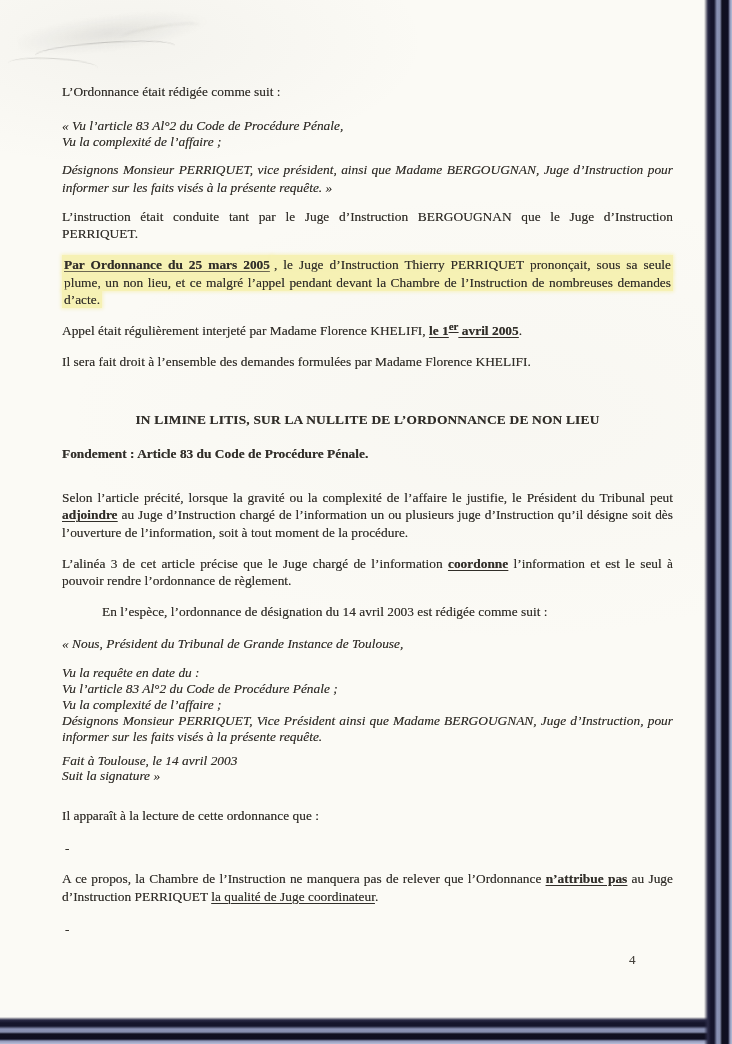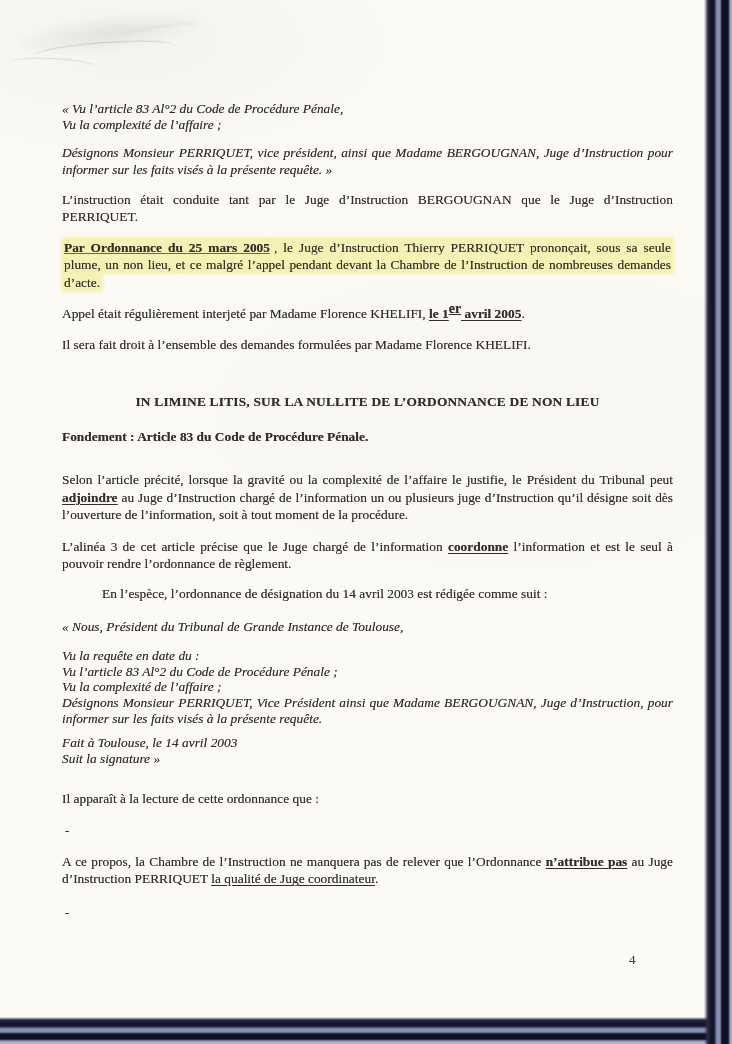--- a/index.html
+++ b/index.html
@@ -70,37 +70,38 @@
   .bullet .dash { width: 28px; flex: 0 0 28px; padding-left: 3px; }
   .b  { font-weight: bold; }
   .i  { font-style: italic; }
   .u  { text-decoration: underline; text-underline-offset: 2px; text-decoration-thickness: 1.2px; }
   .hl {
     background: #f6f1b4;
     box-decoration-break: clone; -webkit-box-decoration-break: clone;
     padding: 1.5px 2px;
     box-shadow: 0 0 3px 1px rgba(246,241,180,0.8);
   }
-  sup { font-size: 14px; line-height: 0; }
+  sup { font-size: 11px; line-height: 0; }
   .page-number {
     position: absolute; left: 629px; top: 952px;
     font-size: 13px; color: #45423c;
     text-shadow: 0 0 0.5px rgba(69,66,60,0.5);
   }
 </style>
 </head>
 <body>
 
 <div class="scan-page">
   <div class="smudge smudge-1"></div>
   <div class="smudge smudge-2"></div>
   <div class="smudge smudge-3"></div>
   <div class="smudge smudge-4"></div>
 
   <div class="doc-body">
+      <p class="blk para" style="margin-top: 0px;"><span class="">L’Ordonnance était rédigée comme suit :</span></p>
       <p class="blk quote" style="margin-top: 18px;"><span class="">« Vu l’article 83 Al°2 du Code de Procédure Pénale,</span><br><span class="">Vu la complexité de l’affaire ;</span></p>
       <p class="blk para i" style="margin-top: 11px;"><span class="">Désignons Monsieur PERRIQUET, vice président, ainsi que Madame BERGOUGNAN, Juge d’Instruction pour informer sur les faits visés à la présente requête. »</span></p>
       <p class="blk para" style="margin-top: 12px;"><span class="">L’instruction était conduite tant par le Juge d’Instruction BERGOUGNAN que le Juge d’Instruction PERRIQUET.</span></p>
       <p class="blk para" style="margin-top: 13px;"><span class="b u hl">Par Ordonnance du 25 mars 2005</span><span class="hl">, le Juge d’Instruction Thierry PERRIQUET prononçait, sous sa seule plume, un non lieu, et ce malgré l’appel pendant devant la Chambre de l’Instruction de nombreuses demandes d’acte.</span></p>
       <p class="blk para" style="margin-top: 14px;"><span class="">Appel était régulièrement interjeté par Madame Florence KHELIFI, </span><span class="b u ">le 1</span><sup class="b u ">er</sup><span class="b u "> avril 2005</span><span class="">.</span></p>
       <p class="blk para" style="margin-top: 14px;"><span class="">Il sera fait droit à l’ensemble des demandes formulées par Madame Florence KHELIFI.</span></p>
       <p class="blk heading" style="margin-top: 40px;"><span class="">IN LIMINE LITIS, SUR LA NULLITE DE L’ORDONNANCE DE NON LIEU</span></p>
       <p class="blk para b" style="margin-top: 17px;"><span class="">Fondement : Article 83 du Code de Procédure Pénale.</span></p>
       <p class="blk para" style="margin-top: 26px;"><span class="">Selon l’article précité, lorsque la gravité ou la complexité de l’affaire le justifie, le Président du Tribunal peut </span><span class="b u ">adjoindre</span><span class=""> au Juge d’Instruction chargé de l’information un ou plusieurs juge d’Instruction qu’il désigne soit dès l’ouverture de l’information, soit à tout moment de la procédure.</span></p>
       <p class="blk para" style="margin-top: 14px;"><span class="">L’alinéa 3 de cet article précise que le Juge chargé de l’information </span><span class="b u ">coordonne</span><span class=""> l’information et est le seul à pouvoir rendre l’ordonnance de règlement.</span></p>

